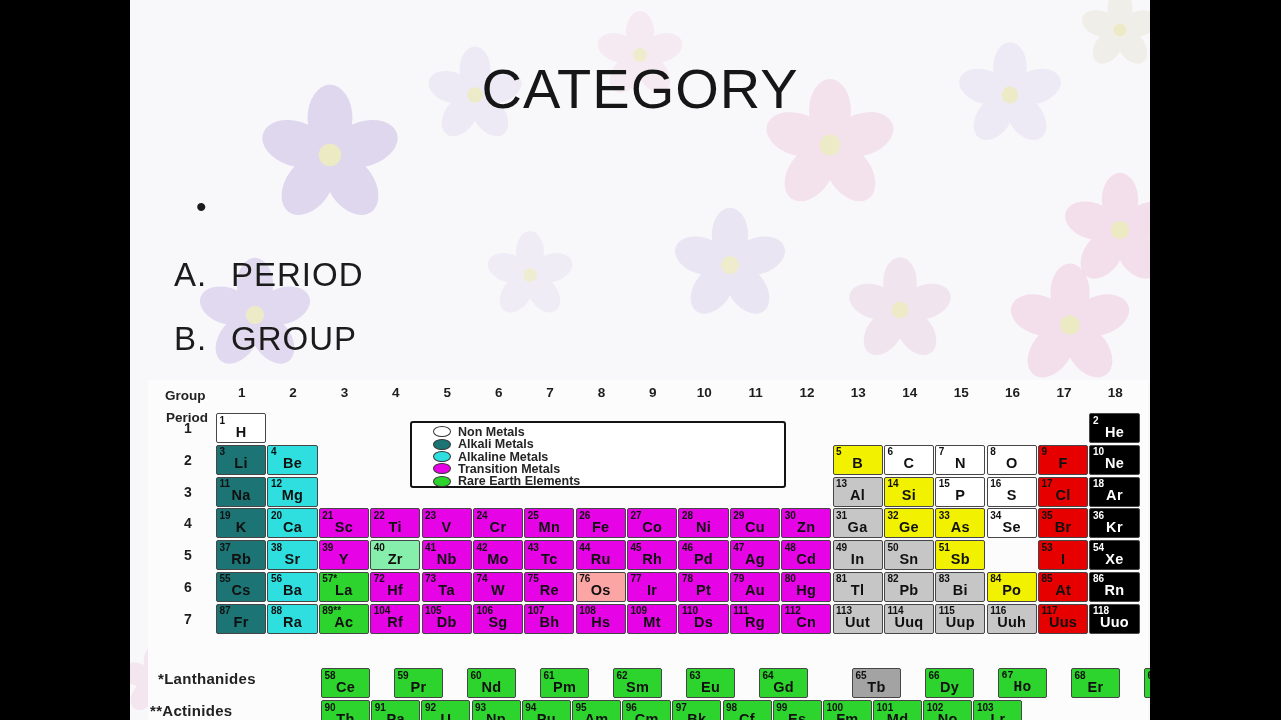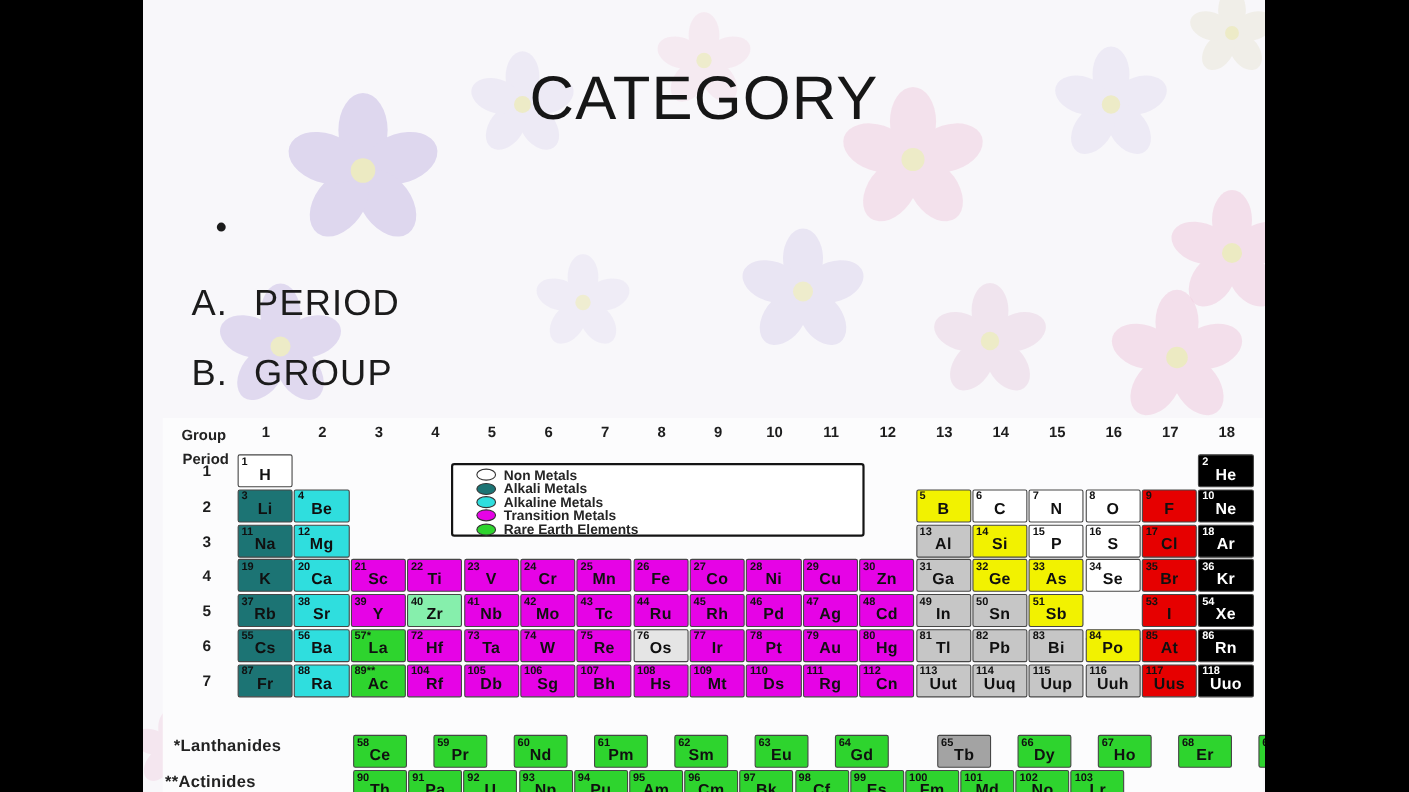--- a/index.html
+++ b/index.html
@@ -386,21 +386,21 @@
         <span class="sym">Ta</span>
       </div>
       <div class="cell" style="background: rgb(230, 3, 230); grid-area: 6 / 6;">
         <span class="num">74</span>
         <span class="sym">W</span>
       </div>
       <div class="cell" style="background: rgb(230, 3, 230); grid-area: 6 / 7;">
         <span class="num">75</span>
         <span class="sym">Re</span>
       </div>
-      <div class="cell" style="background: #e5e5e5; grid-area: 6 / 8;">
+      <div class="cell" style="background: #fca5a5; grid-area: 6 / 8;">
         <span class="num">76</span>
         <span class="sym">Os</span>
       </div>
       <div class="cell" style="background: rgb(230, 3, 230); grid-area: 6 / 9;">
         <span class="num">77</span>
         <span class="sym">Ir</span>
       </div>
       <div class="cell" style="background: rgb(230, 3, 230); grid-area: 6 / 10;">
         <span class="num">78</span>
         <span class="sym">Pt</span>
@@ -568,21 +568,21 @@
         <span class="sym">Gd</span>
       </div>
       <div class="cell" style="background: #a3a3a3; margin-left: 20px;">
         <span class="num">65</span>
         <span class="sym">Tb</span>
       </div>
       <div class="cell" style="background: rgb(46, 212, 46);">
         <span class="num">66</span>
         <span class="sym">Dy</span>
       </div>
-      <div class="cell" style="background: rgb(46, 212, 46);">
+      <div class="cell" style="background: rgb(46, 212, 46); font-family: Liberation Mono, monospace;">
         <span class="num">67</span>
         <span class="sym">Ho</span>
       </div>
       <div class="cell" style="background: rgb(46, 212, 46);">
         <span class="num">68</span>
         <span class="sym">Er</span>
       </div>
       <div class="cell" style="background: rgb(46, 212, 46);">
         <span class="num">69</span>
         <span class="sym">Tm</span>

